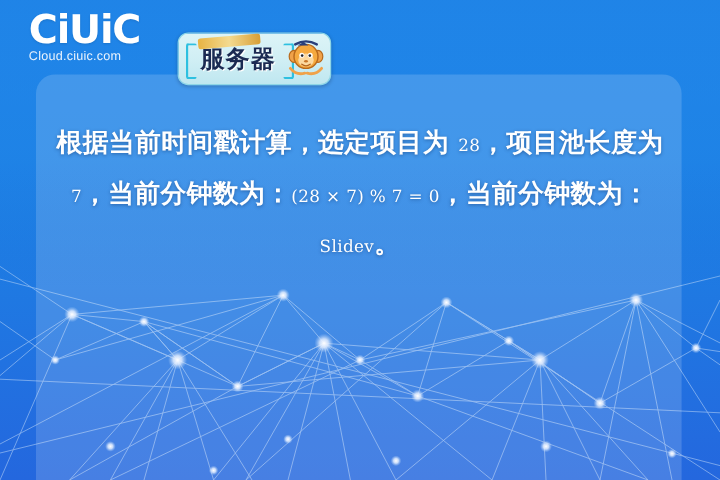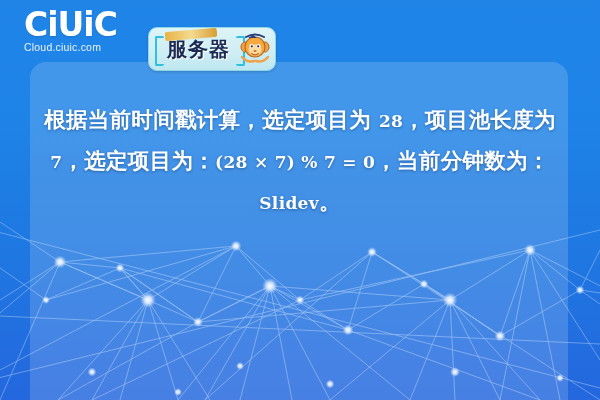--- a/index.html
+++ b/index.html
@@ -153,22 +153,22 @@
     letter-spacing: 0.3px;
     text-shadow: 0 1px 3px rgba(10,40,90,0.45);
     padding: 0 8px;
     box-sizing: border-box;
   }
 
   .message .num,
   .message .expr,
   .message .proj {
     font-family: "DejaVu Serif", serif;
-    font-size: 17px;
-    font-weight: bold;
+    font-size: 14px;
+    font-weight: normal;
   }
 </style>
 </head>
 <body>
 
 <div id="stage">
 
   <svg class="net-svg" viewBox="0 0 600 400" preserveAspectRatio="none">
     <defs>
       <radialGradient id="nodeGlow" cx="50%" cy="50%" r="50%">
@@ -256,16 +256,16 @@
         <path d="M11 7 L16 4 L20 7 Z" fill="#2a3f7a"></path>
         <path d="M9 6 Q18 1 27 6" stroke="#2a3f7a" stroke-width="2" fill="none" stroke-linecap="round"></path>
         <path d="M5 26 Q10 32 17 30" stroke="#f0a24a" stroke-width="2.4" fill="none" stroke-linecap="round"></path>
         <path d="M31 26 Q26 32 19 30" stroke="#f0a24a" stroke-width="2.4" fill="none" stroke-linecap="round"></path>
       </svg>
     </div>
 
   </div>
 
   <div class="message">
-    <span>根据当前时间戳计算，选定项目为 </span><span class="num">28</span><span>，项</span><span>目池长度为 </span><span class="num">7</span><span>，选定项目为：</span><span class="expr">(28 × 7) % 7 = 0</span><span>，</span><span>当前分钟数为：</span><span class="proj">Slidev</span><span>。</span>
+    <span>根据当前时间戳计算，选定项目为 </span><span class="num">28</span><span>，项</span><span>目池长度为 </span><span class="num">7</span><span>，当前分钟数为：</span><span class="expr">(28 × 7) % 7 = 0</span><span>，</span><span>当前分钟数为：</span><span class="proj">Slidev</span><span>。</span>
   </div>
 
 </div>
 
 </body></html>

